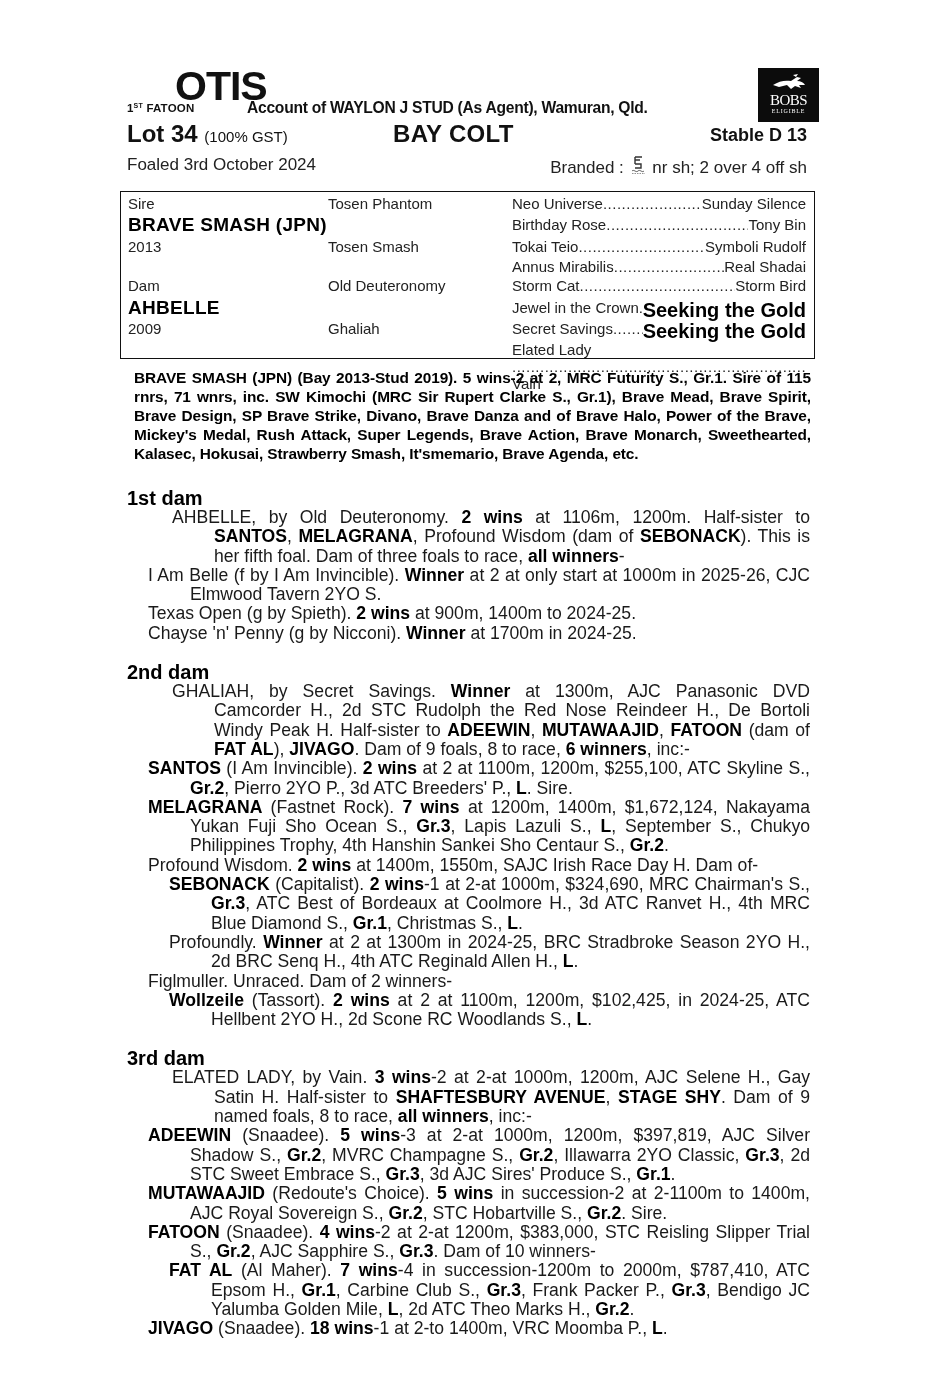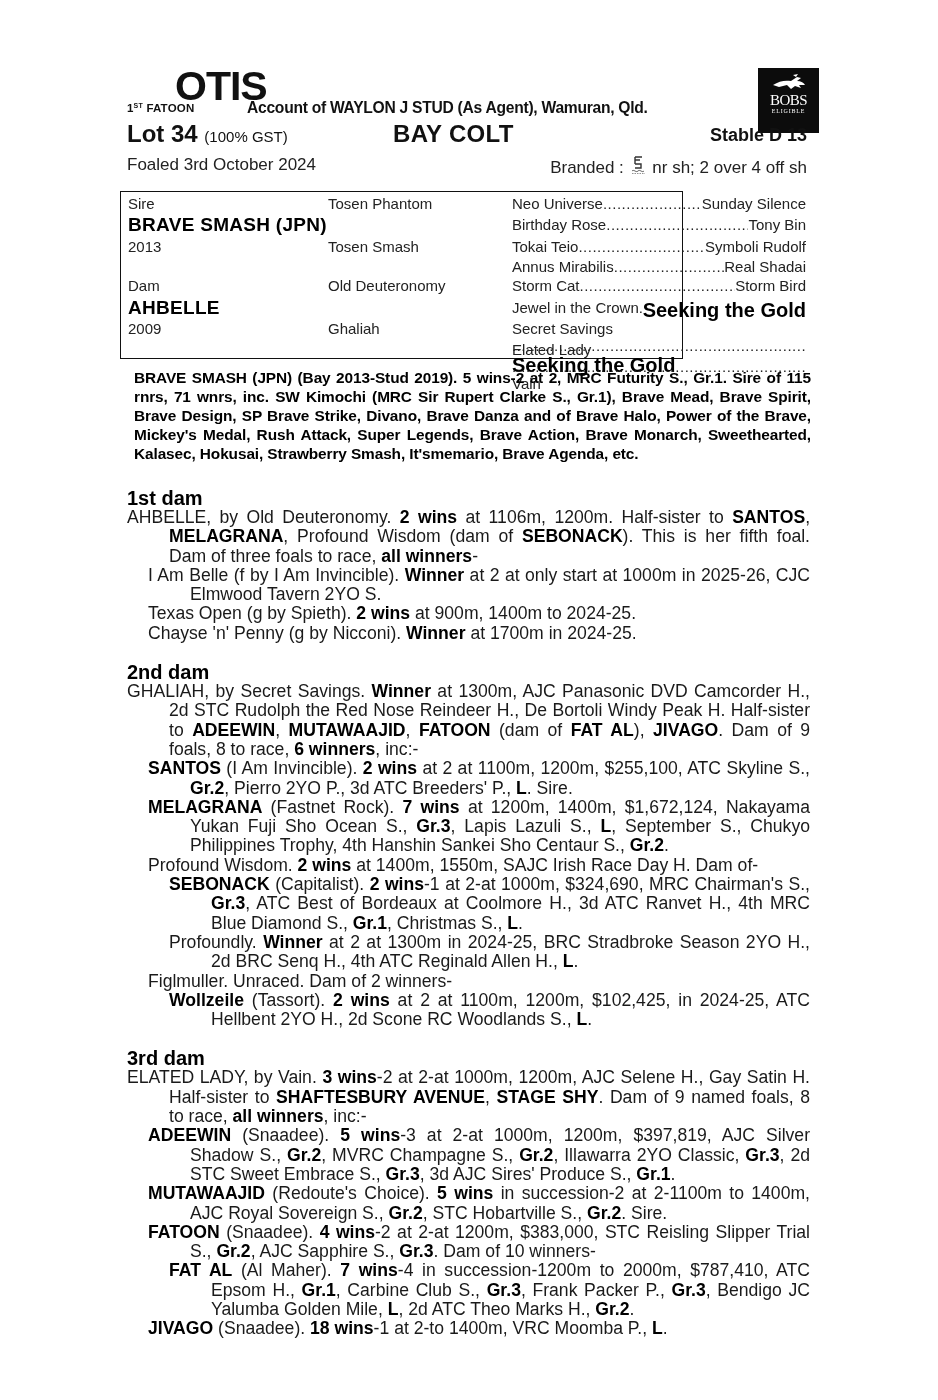--- a/index.html
+++ b/index.html
@@ -9,58 +9,58 @@
   }
   .page { position: absolute; left: 127px; top: 66px; width: 683px; }
 
   
   .hdr-top { position: relative; height: 54px; }
   .otis { position: absolute; left: 0; top: 6px; width: 90px; }
   .otis-word { font-weight: 900; font-size: 41px; letter-spacing: -1px; line-height: 28px; font-style: normal; margin-left: 48px; }
   .otis-sub { font-weight: 700; font-size: 11.5px; letter-spacing: 0.2px; margin-top: 2px; }
   .otis-sub sup { font-size: 7px; vertical-align: 4px; }
   .account { position: absolute; left: 120px; top: 32px; font-weight: 700; font-size: 17px; letter-spacing: -0.3px; transform: scaleX(0.92); transform-origin: left; white-space: nowrap; }
-  .bobs { position: absolute; right: -9px; top: 2px; width: 61px; height: 65px; background: #0c0c0c; color: #fff; text-align: center; }
+  .bobs { position: absolute; right: -9px; top: 2px; width: 61px; height: 54px; background: #0c0c0c; color: #fff; text-align: center; }
   .bobs svg { display: block; margin: 5px auto 0; }
   .bobs-word { font-family: "Liberation Serif", serif; font-size: 15px; line-height: 13px; letter-spacing: -0.5px; margin-top: 1px; }
   .bobs-sub { font-family: "Liberation Serif", serif; font-size: 6px; letter-spacing: 0.8px; line-height: 8px; }
 
   .hdr-row2 { position: relative; height: 30px; }
   .lot { position: absolute; left: 0; top: 0; font-weight: 700; font-size: 24px; white-space: nowrap; }
   .lot .gst { font-weight: 400; font-size: 15px; }
   .colt { position: absolute; left: 266px; top: 0; font-weight: 700; font-size: 24px; letter-spacing: 0.3px; }
   .stable { position: absolute; right: 3px; top: 5px; font-weight: 700; font-size: 18px; }
 
   .hdr-row3 { position: relative; height: 27px; font-size: 17px; color: #222; }
   .foaled { position: absolute; left: 0; top: 5px; }
   .branded { position: absolute; right: 3px; top: 5px; white-space: nowrap; }
   .brand-mark { display: inline-block; width: 15px; height: 20px; vertical-align: -2px; margin: 0 2px; }
 
   
-  .ped { position: absolute; left: -7px; top: 125px; width: 563px; height: 168px; border: 1.5px solid #111; box-sizing: border-box; font-size: 15px; color: #222; }
+  .ped { position: absolute; left: -7px; top: 125px; width: 695px; height: 168px; border: 1.5px solid #111; box-sizing: border-box; font-size: 15px; color: #222; }
   .ped .cell { position: absolute; white-space: nowrap; }
   .ped .big { font-weight: 900; font-size: 19px; color: #000; letter-spacing: 0.3px; }
   .ped .gp { left: 207px; }
   .ped .ggp { left: 391px; width: 294px; display: flex; }
   .ped .ggp .l { white-space: nowrap; }
   .ped .ggp .dots { flex: 1; overflow: hidden; white-space: nowrap; letter-spacing: 0.5px; }
   .ped .ggp .dots::after { content: "....................................................................................."; }
   .ped .ggp .r { white-space: nowrap; }
   .ped .ggp .r.b { font-weight: 900; color: #000; font-size: 20px; }
 
   
   .sire-summary { position: absolute; left: 7px; top: 302px; width: 677px; font-weight: 900; font-size: 15.4px; line-height: 19px; text-align: justify; text-align-last: left; color: #000; letter-spacing: -0.1px; }
 
   
   .dams { position: absolute; left: 0; top: 422px; width: 683px; font-size: 17.6px; line-height: 19.3px; color: #1a1a1a; }
   .sec { margin-bottom: 19px; }
   .sec-title { font-weight: 900; font-size: 20px; line-height: 20px; color: #000; }
   .p { text-align: justify; text-align-last: left; }
   .p b { font-weight: 900; color: #000; }
-  .lv0 { padding-left: 42px; text-indent: -42px; }
+  .lv0 { padding-left: 42px; text-indent: -42px; margin-left: 45px; }
   .lv1 { padding-left: 63px; text-indent: -42px; }
   .lv2 { padding-left: 84px; text-indent: -42px; }
 </style>
 </head>
 <body>
 
 <div class="page">
 
   <div class="hdr-top">
     <div class="otis">
@@ -134,21 +134,21 @@
         <div class="cell ggp" style="top: 85px;">
           <span class="l">Storm Cat</span>
           <span class="dots"></span>
           <span class="r">Storm Bird</span>
         </div>
         <div class="cell ggp" style="top: 107px;">
           <span class="l">Jewel in the Crown</span>
           <span class="dots"></span>
           <span class="r b">Seeking the Gold</span>
         </div>
-        <div class="cell ggp" style="top: 128px; flex-direction: column;">
+        <div class="cell ggp" style="top: 128px;">
           <span class="l">Secret Savings</span>
           <span class="dots"></span>
           <span class="r b">Seeking the Gold</span>
         </div>
         <div class="cell ggp" style="top: 149px; flex-direction: column;">
           <span class="l">Elated Lady</span>
           <span class="dots"></span>
           <span class="r">Vain</span>
         </div>
       </div>

